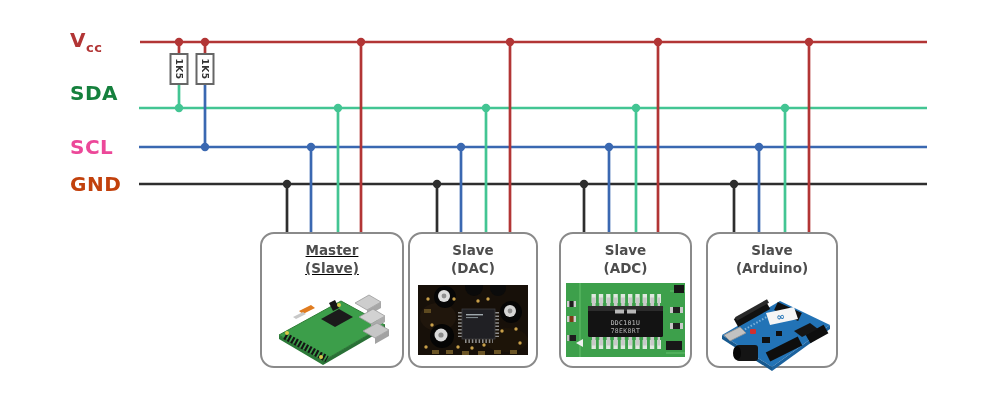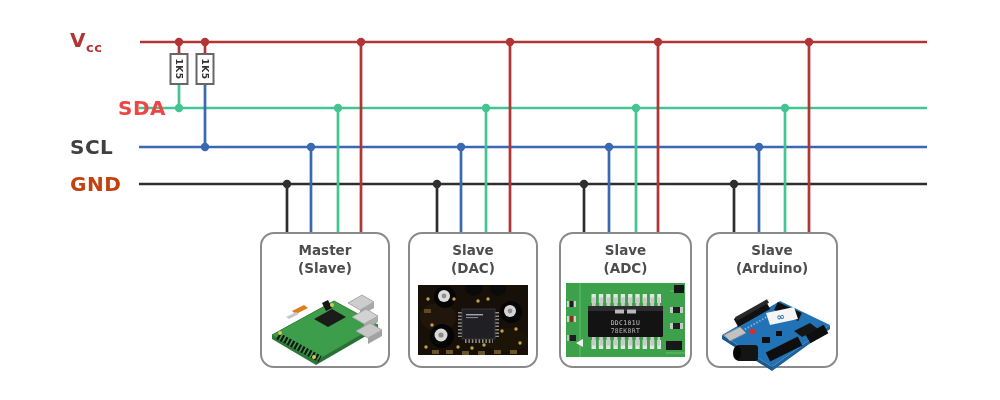--- a/index.html
+++ b/index.html
@@ -73,25 +73,25 @@
       <text x="179" y="69" transform="rotate(90 179 69)" text-anchor="middle" dominant-baseline="central" font-size="9" font-weight="bold" fill="#333333" font-family="&quot;DejaVu Sans&quot;,sans-serif" letter-spacing="0.5">1K5</text>
       <line x1="205" y1="42" x2="205" y2="54" stroke="#b23535" stroke-width="2.7" stroke-linecap="butt"></line>
       <circle cx="205" cy="42" r="4.2" fill="#b23535"></circle>
       <line x1="205" y1="84" x2="205" y2="147" stroke="#3a68b1" stroke-width="2.7" stroke-linecap="butt"></line>
       <circle cx="205" cy="147" r="4.2" fill="#3a68b1"></circle>
       <rect x="196.5" y="54" width="17" height="30" fill="#ffffff" stroke="#666666" stroke-width="2"></rect>
       <text x="205" y="69" transform="rotate(90 205 69)" text-anchor="middle" dominant-baseline="central" font-size="9" font-weight="bold" fill="#333333" font-family="&quot;DejaVu Sans&quot;,sans-serif" letter-spacing="0.5">1K5</text>
     </svg>
 
   <div class="bus-label" id="bus-label-0" style="top: 42px; color: rgb(178, 53, 53);"><span>V</span><sub>cc</sub></div>
-  <div class="bus-label" id="bus-label-1" style="top: 108px; color: #ef4444; margin-left: 48px;"><span>SDA</span></div>
-  <div class="bus-label" id="bus-label-2" style="top: 147px; color: #404040;"><span>SCL</span></div>
+  <div class="bus-label" id="bus-label-1" style="top: 93px; color: #15803d;"><span>SDA</span></div>
+  <div class="bus-label" id="bus-label-2" style="top: 147px; color: #ec4899;"><span>SCL</span></div>
   <div class="bus-label" id="bus-label-3" style="top: 184px; color: #c2410c;"><span>GND</span></div>
 
-  <div class="device" id="device-0" style="left: 260px; top: 232px; width: 130px; height: 136px;">
+  <div class="device" id="device-0" style="left: 260px; top: 232px; width: 144px; height: 136px; text-decoration: underline;">
     <div class="device-title">
       <span>Master</span>
       <span>(Slave)</span>
     </div>
     <div class="device-photo">
       <svg width="118" height="90" viewBox="0 0 118 90">
         <polygon points="6,58 68,24 112,48 50,84" fill="#3c9e4a" stroke="#2e7d36" stroke-width="1"></polygon>
         <polygon points="6,58 50,84 50,88 6,62" fill="#2c7a38"></polygon>
         <polygon points="50,84 112,48 112,52 50,88" fill="#297036"></polygon>
         <line x1="12" y1="59" x2="54" y2="82" stroke="#141414" stroke-width="7" stroke-dasharray="2.2 1.7"></line>

